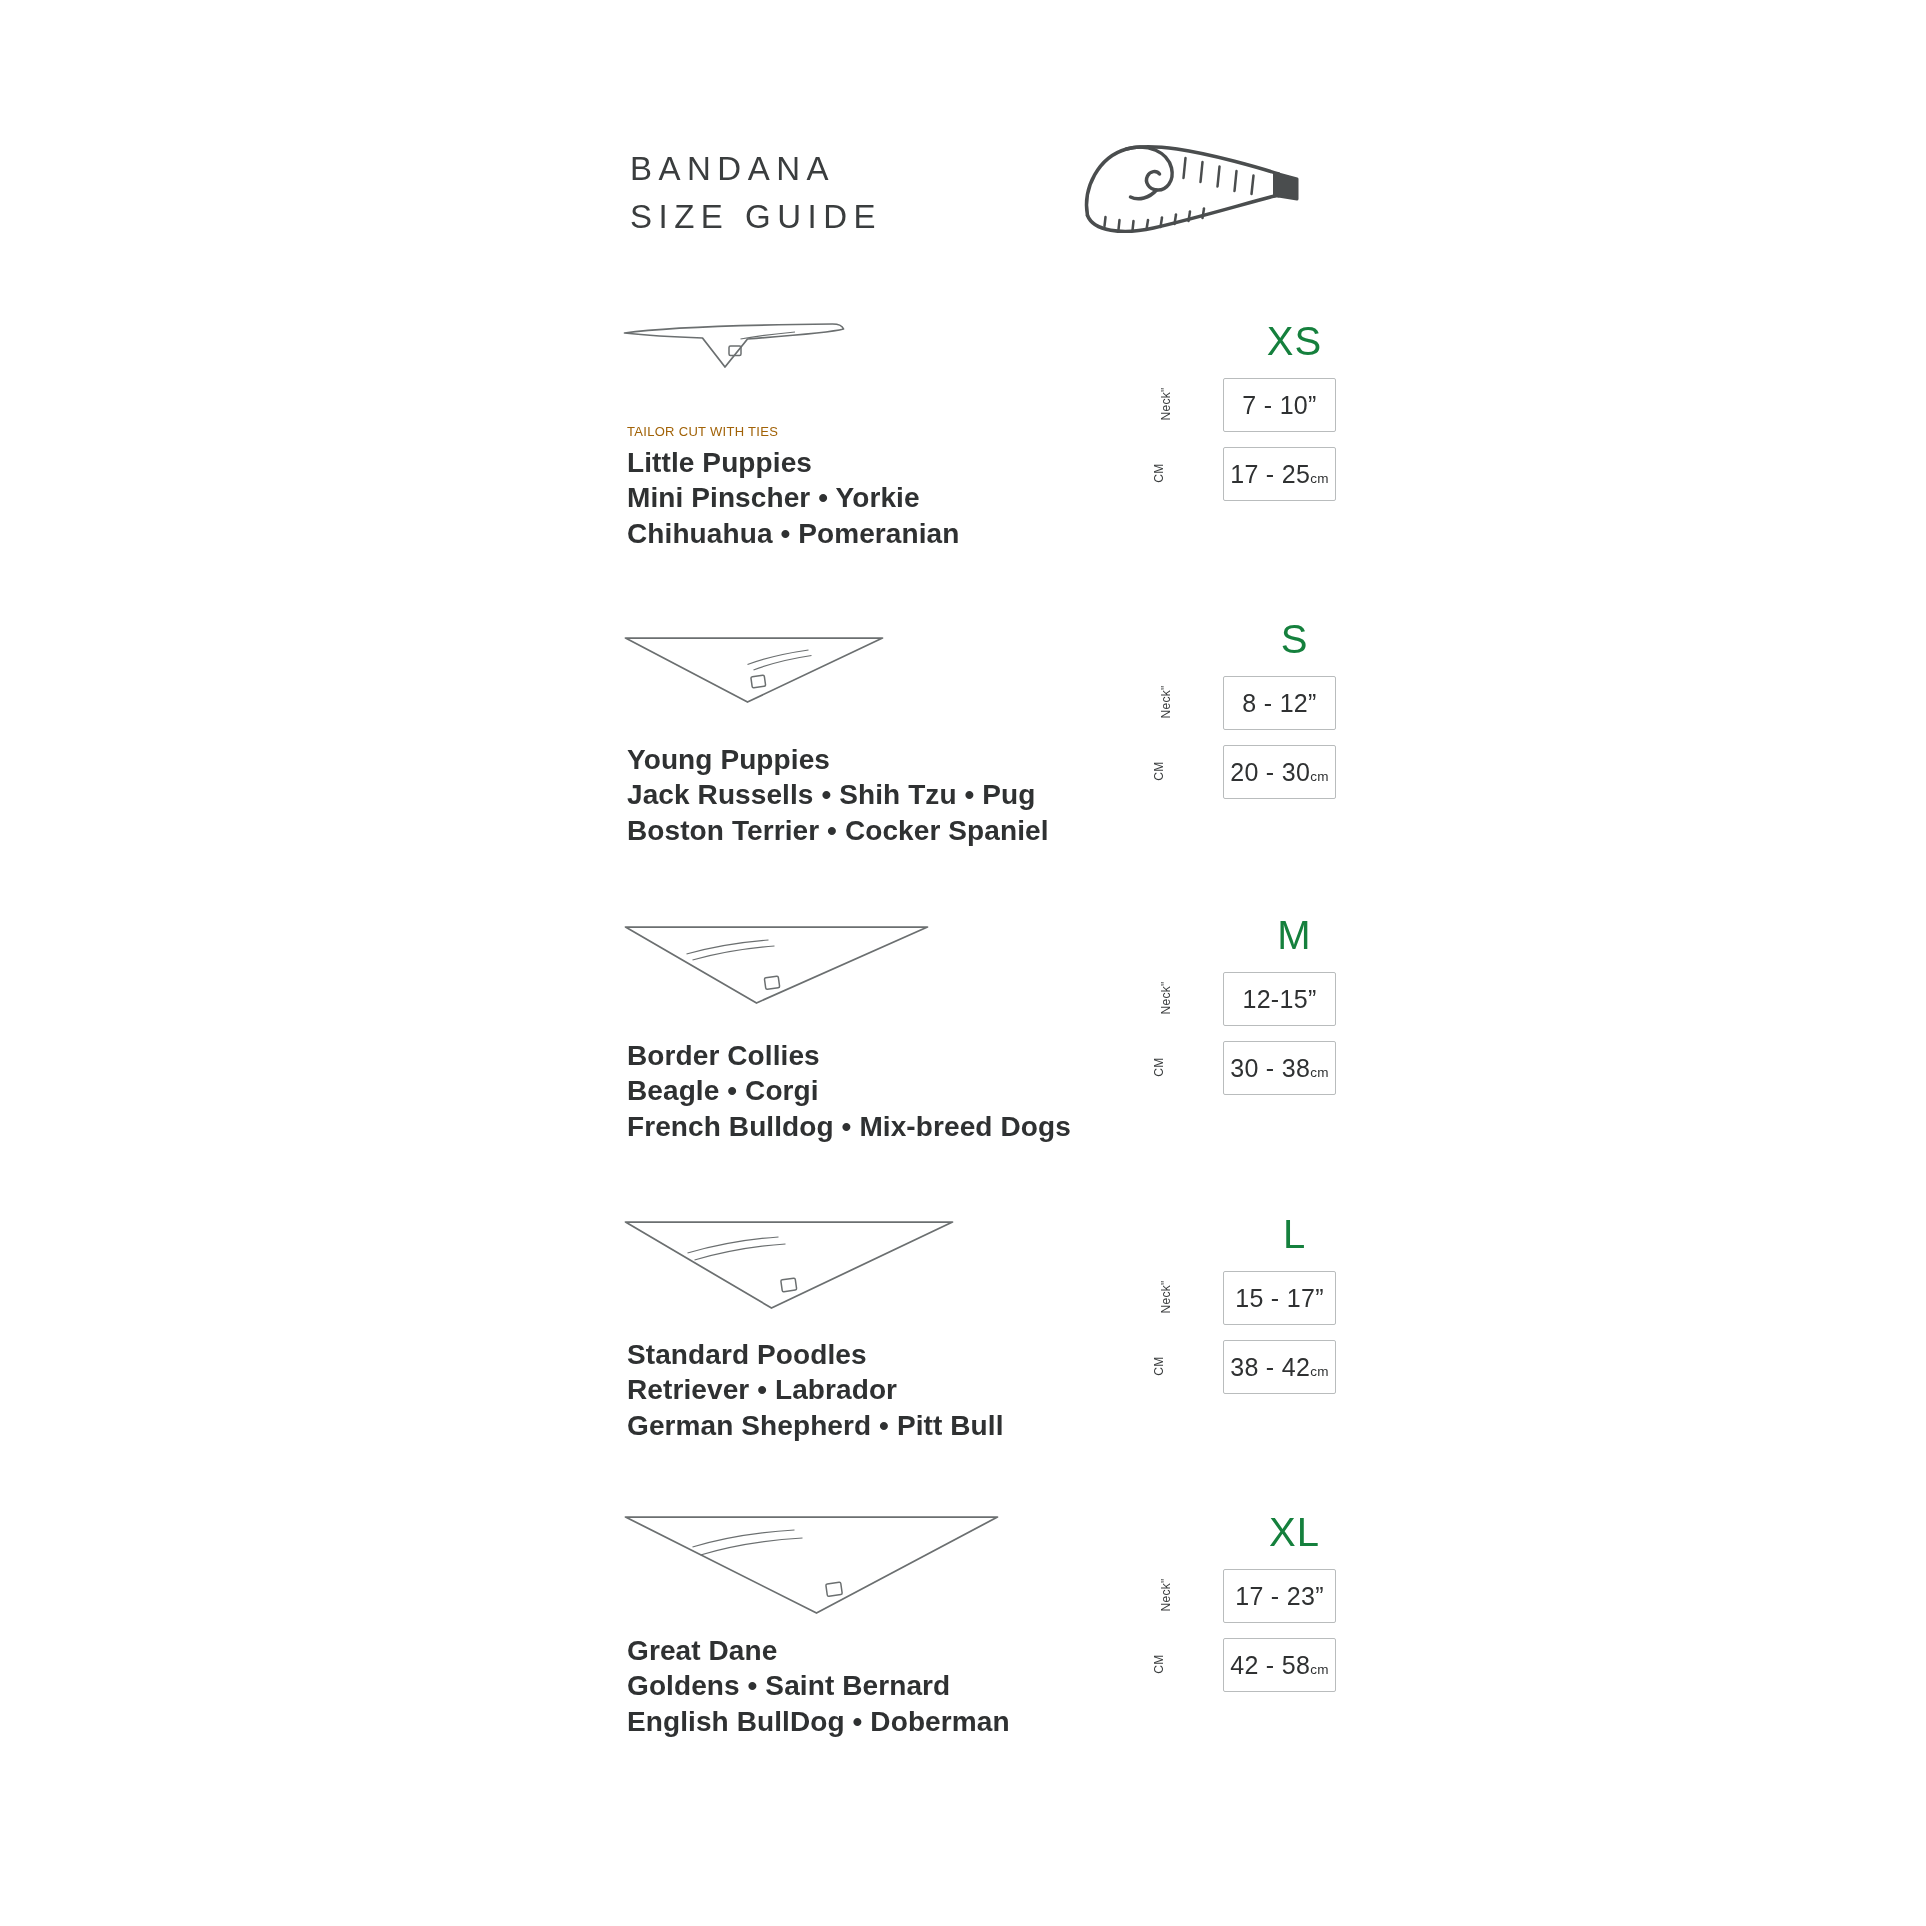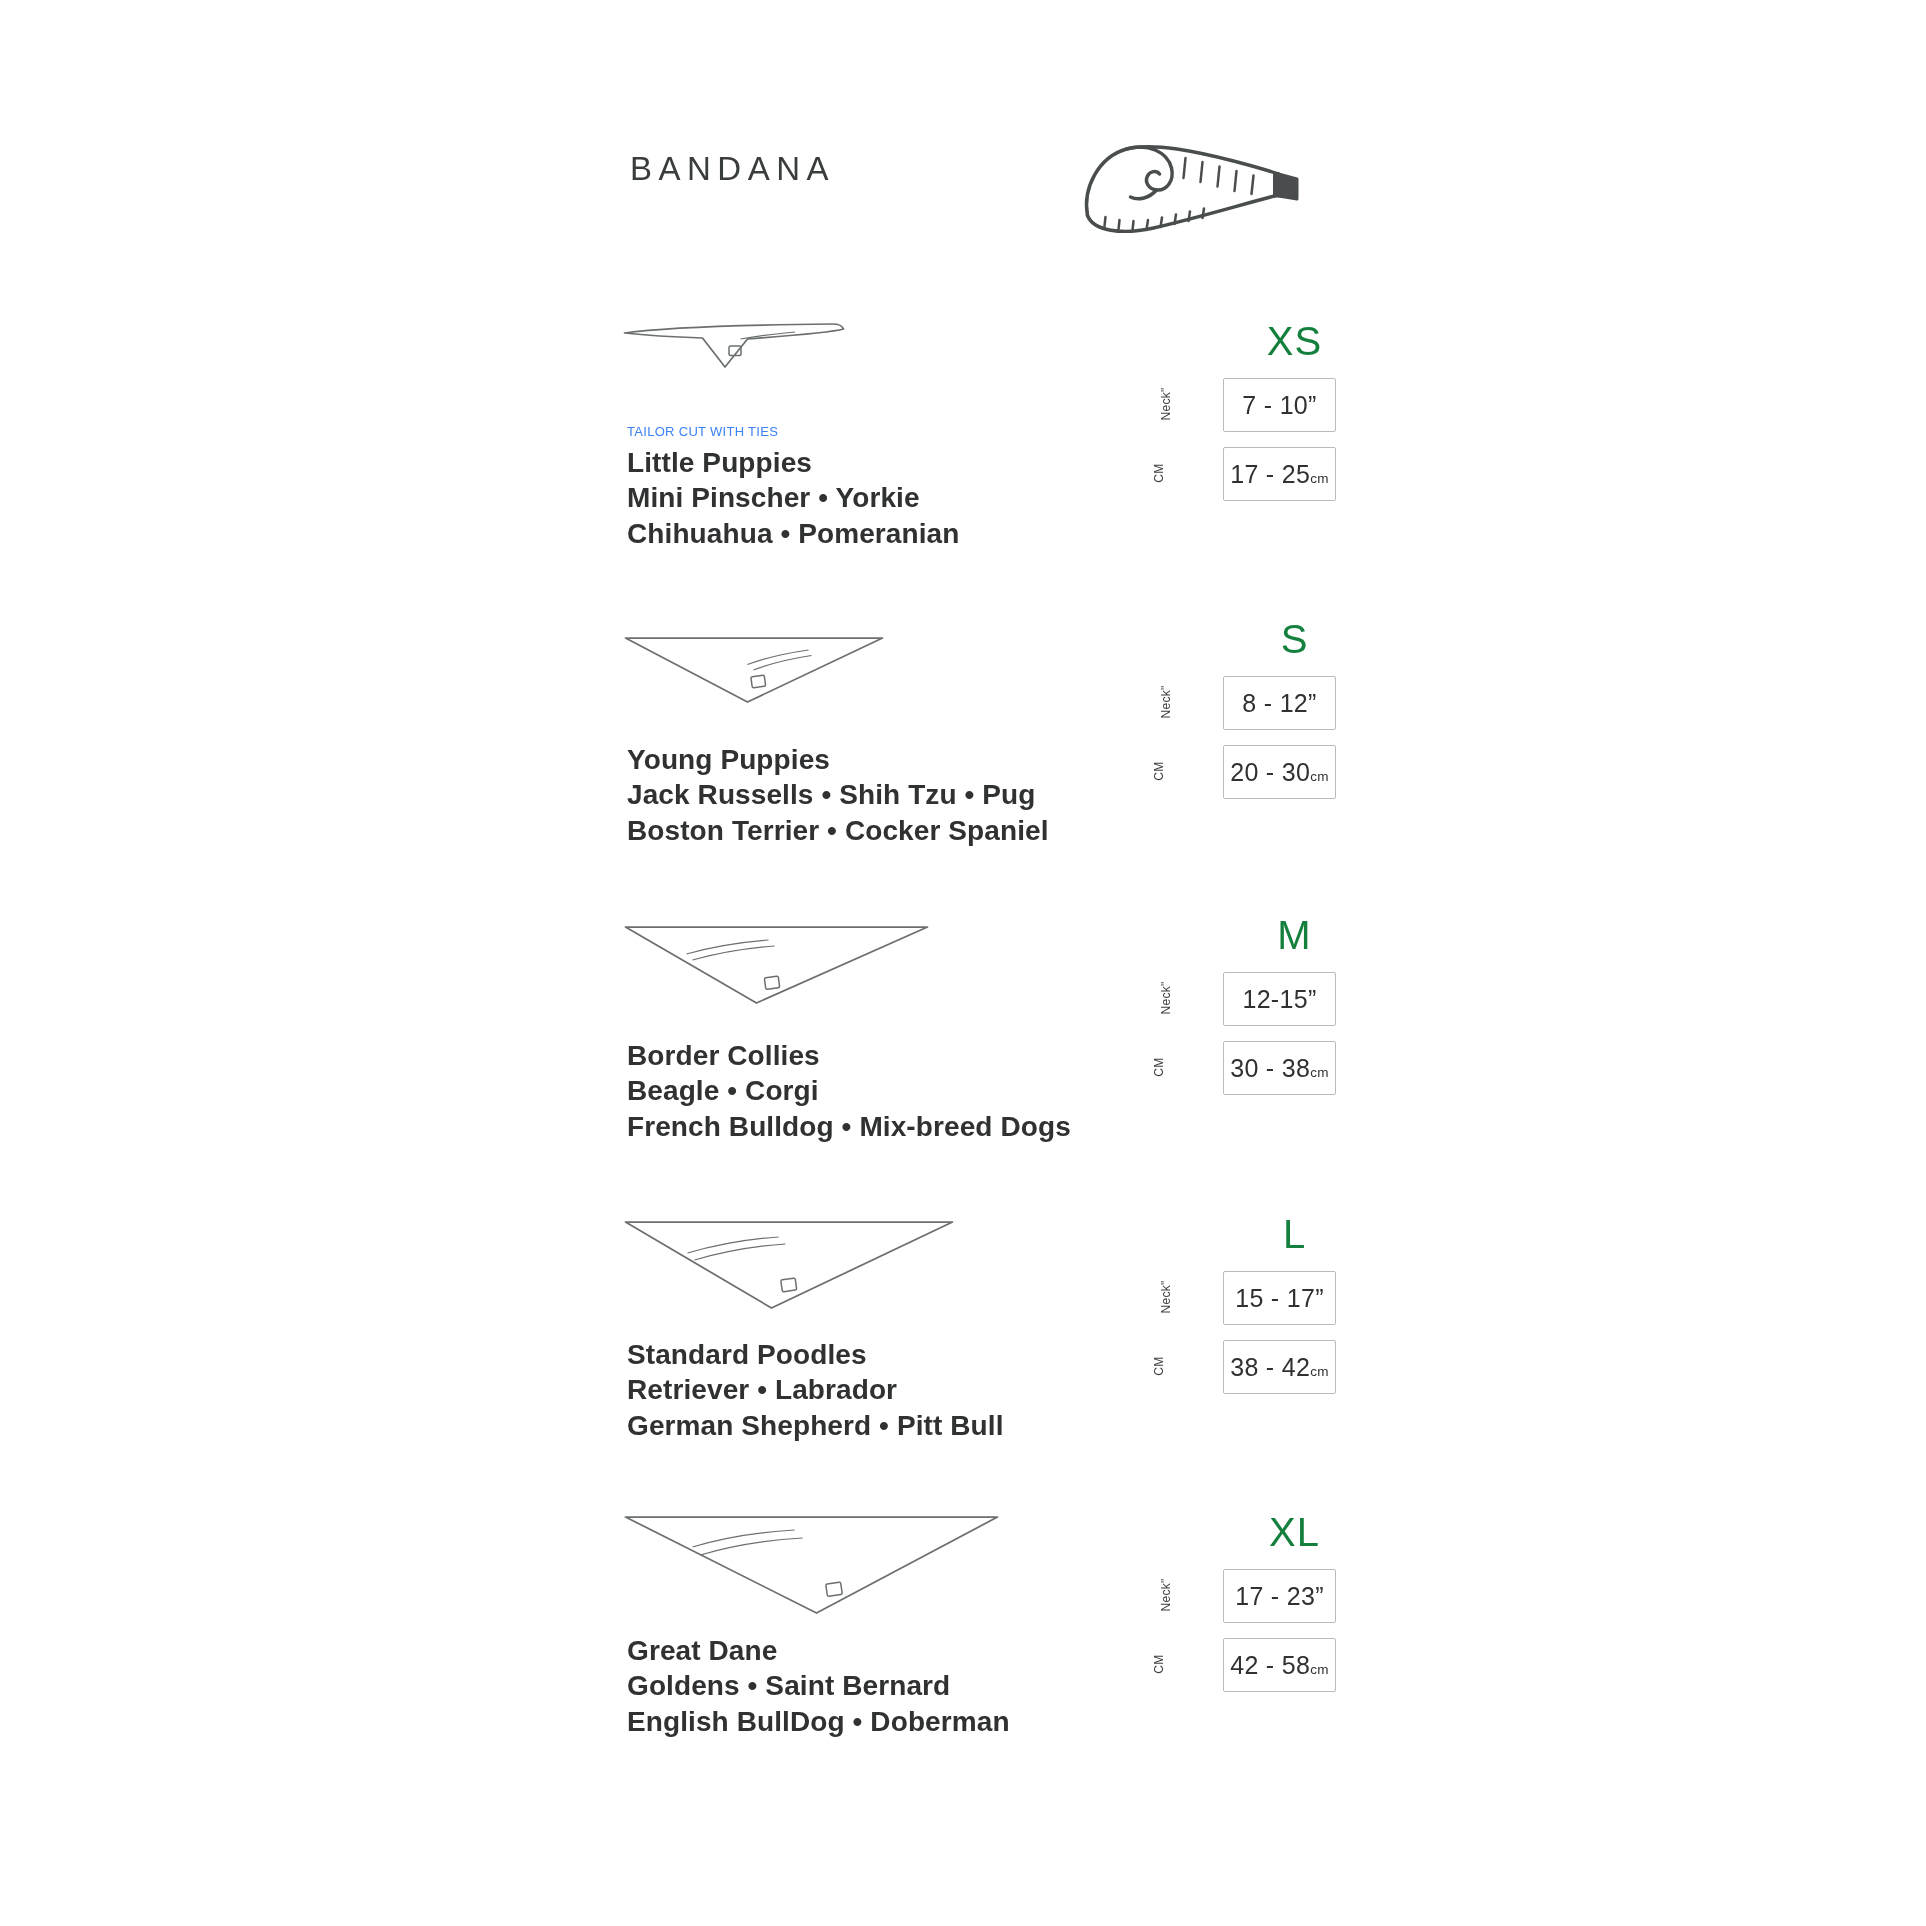--- a/index.html
+++ b/index.html
@@ -59,21 +59,21 @@
     left: 622px;
   }
 
   .breed-block {
     position: absolute;
     left: 627px;
   }
   .tagline {
     font-size: 13px;
     letter-spacing: 0.3px;
-    color: #3b82f6;
+    color: #a16207;
     margin-bottom: 6px;
   }
   .breed-lines {
     font-size: 28px;
     line-height: 1.26;
     color: #2f3132;
     font-weight: 700;
     letter-spacing: 0.1px;
   }
 
@@ -135,20 +135,21 @@
   svg { display: block; overflow: visible; }
 </style>
 </head>
 <body>
 
 <div class="page">
 
   <div class="header">
     <div class="title">
       <span>BANDANA</span>
+      <span class="line2">SIZE GUIDE</span>
     </div>
   </div>
 
   <div class="tape-icon">
     <svg width="236" height="115" viewBox="0 0 470 230" fill="none">
       <path d="M18 175 C 8 120, 40 58, 96 42 C 140 30, 178 48, 186 80 C 192 106, 176 126, 156 124 C 140 122, 132 108, 138 96 C 143 86, 156 84, 162 92" stroke="#4a4d4e" stroke-width="7" fill="none" stroke-linecap="round"></path>
       <path d="M18 175 C 30 206, 86 214, 150 200 C 230 182, 330 152, 392 136" stroke="#4a4d4e" stroke-width="7" fill="none" stroke-linecap="round"></path>
       <path d="M96 42 C 150 28, 240 48, 310 66 C 352 77, 382 86, 400 92" stroke="#4a4d4e" stroke-width="7" fill="none" stroke-linecap="round"></path>
       <path d="M400 92 L 400 136 L 392 136 L 392 92 Z" fill="#4a4d4e" stroke="#4a4d4e" stroke-width="6" stroke-linejoin="round"></path>
       <path d="M400 92 L 437 102 L 437 142 L 400 136 Z" fill="#4a4d4e" stroke="#4a4d4e" stroke-width="6" stroke-linejoin="round"></path>

